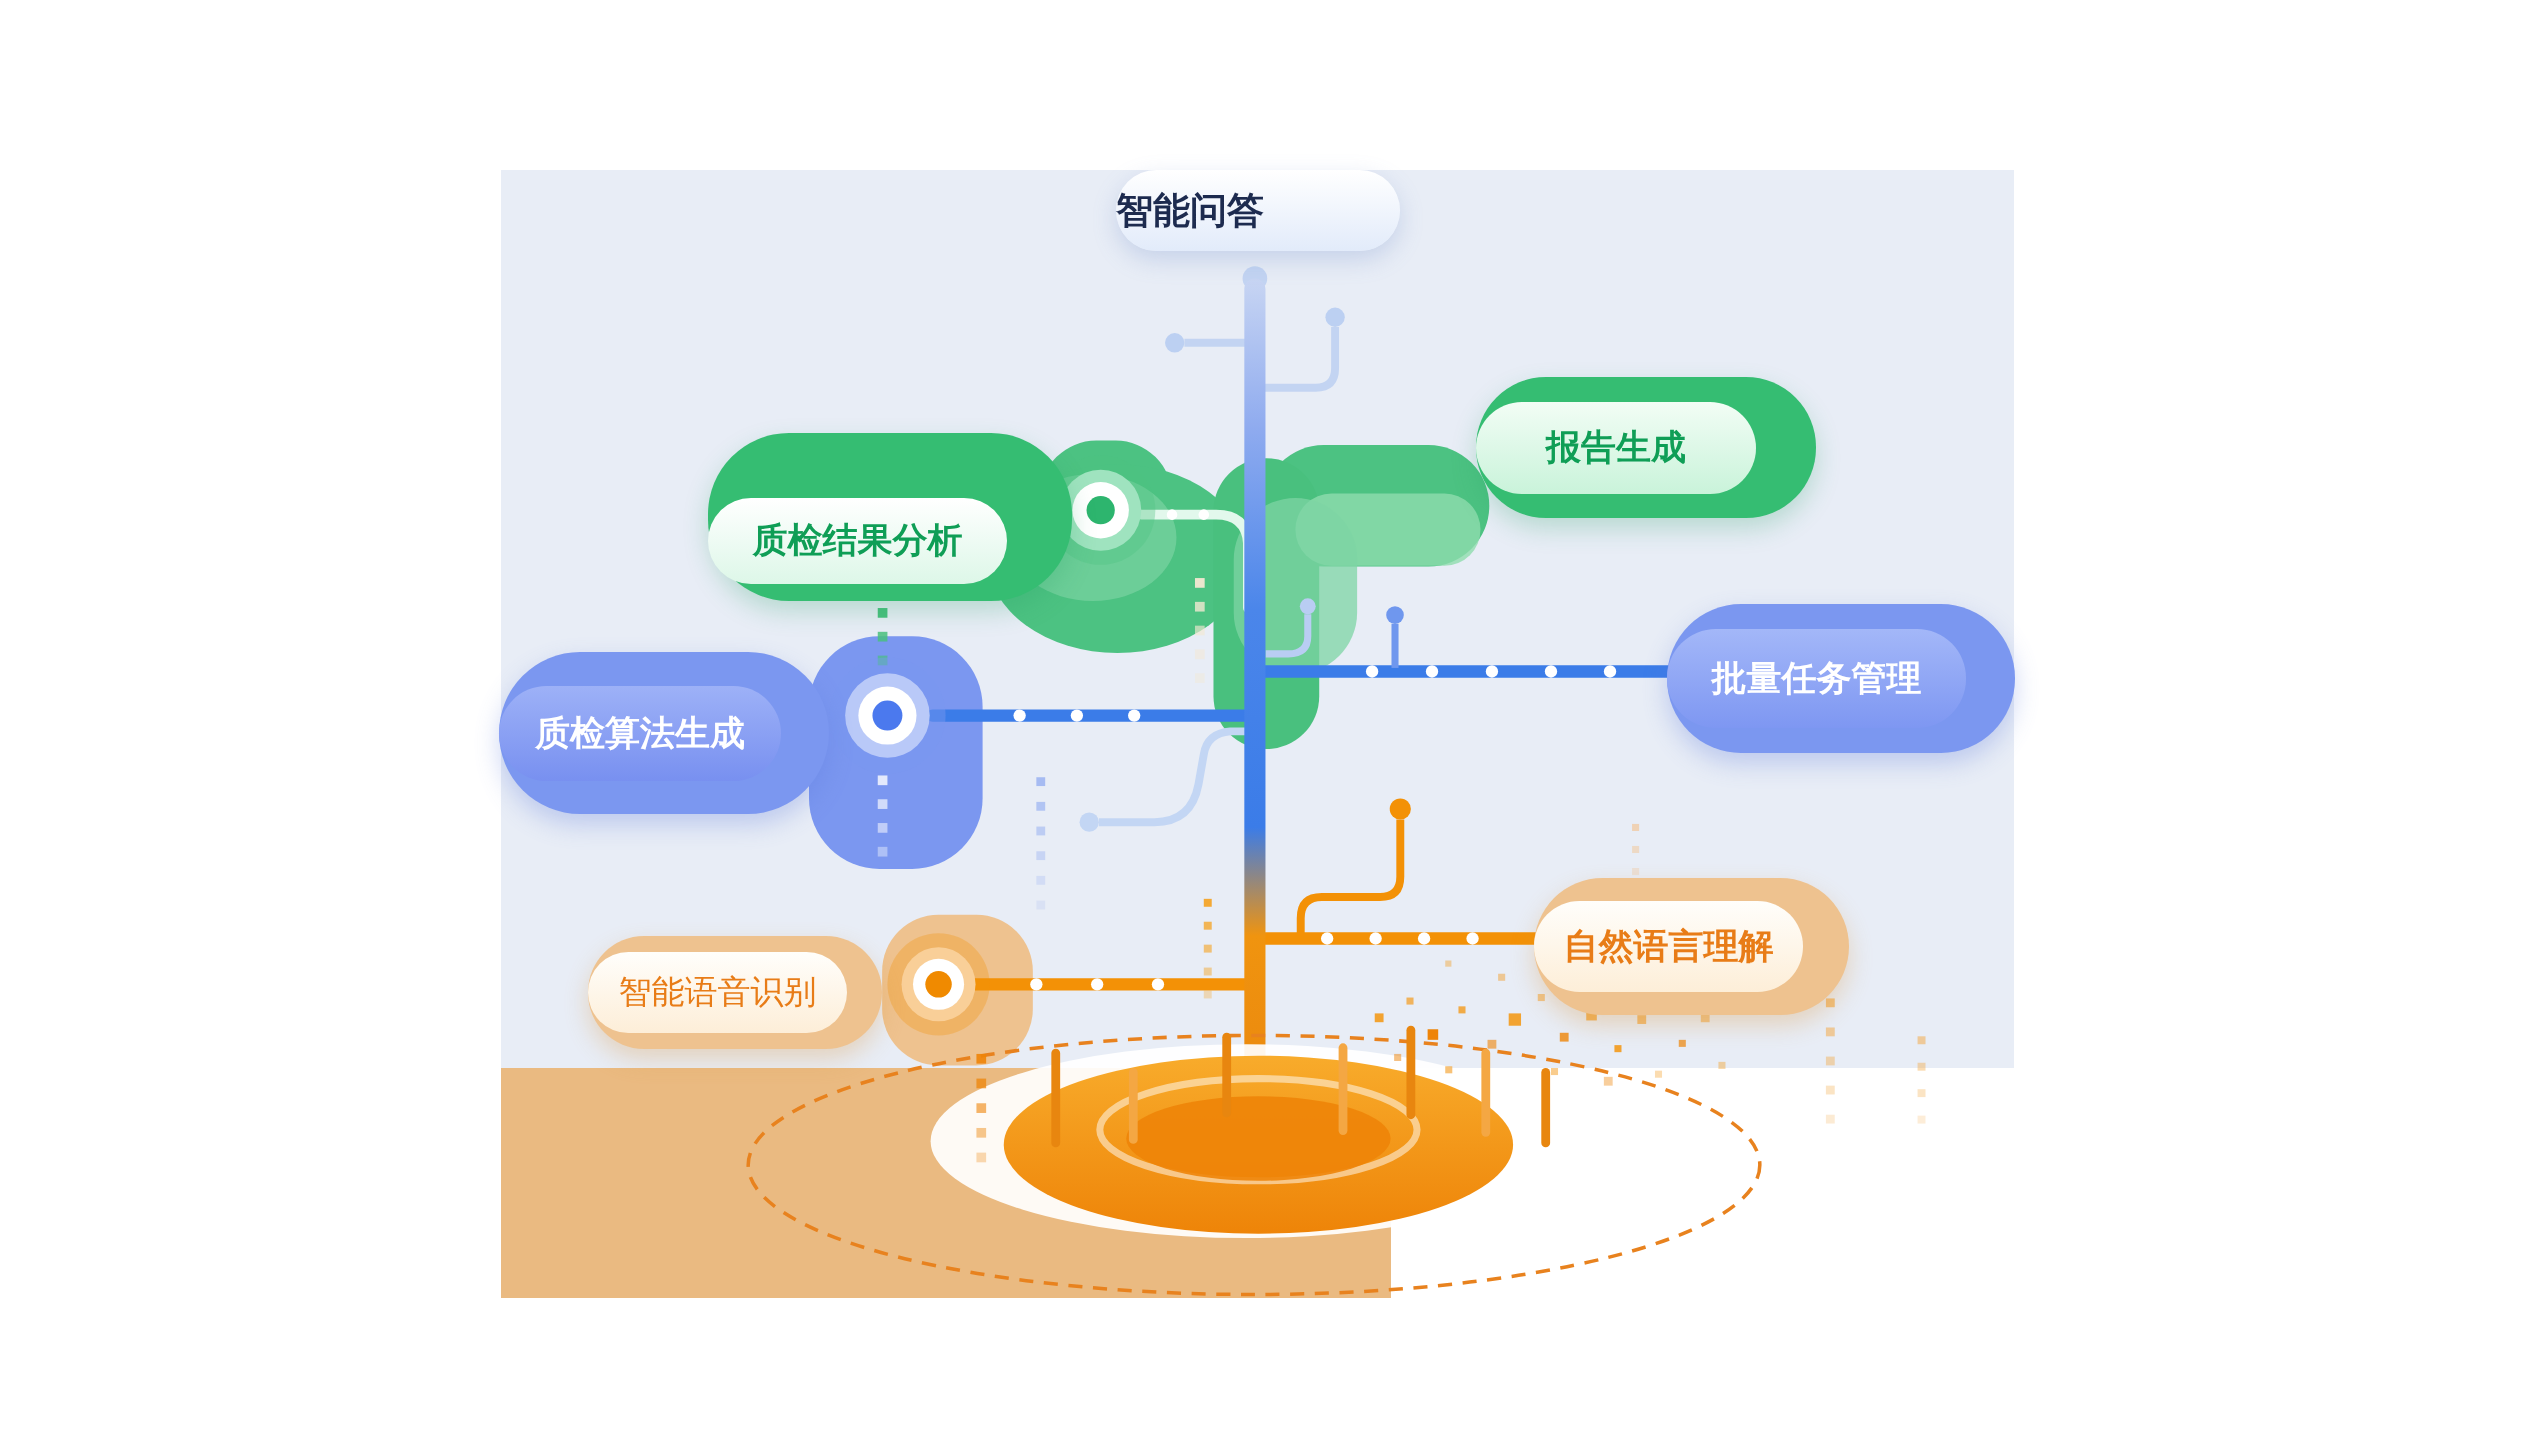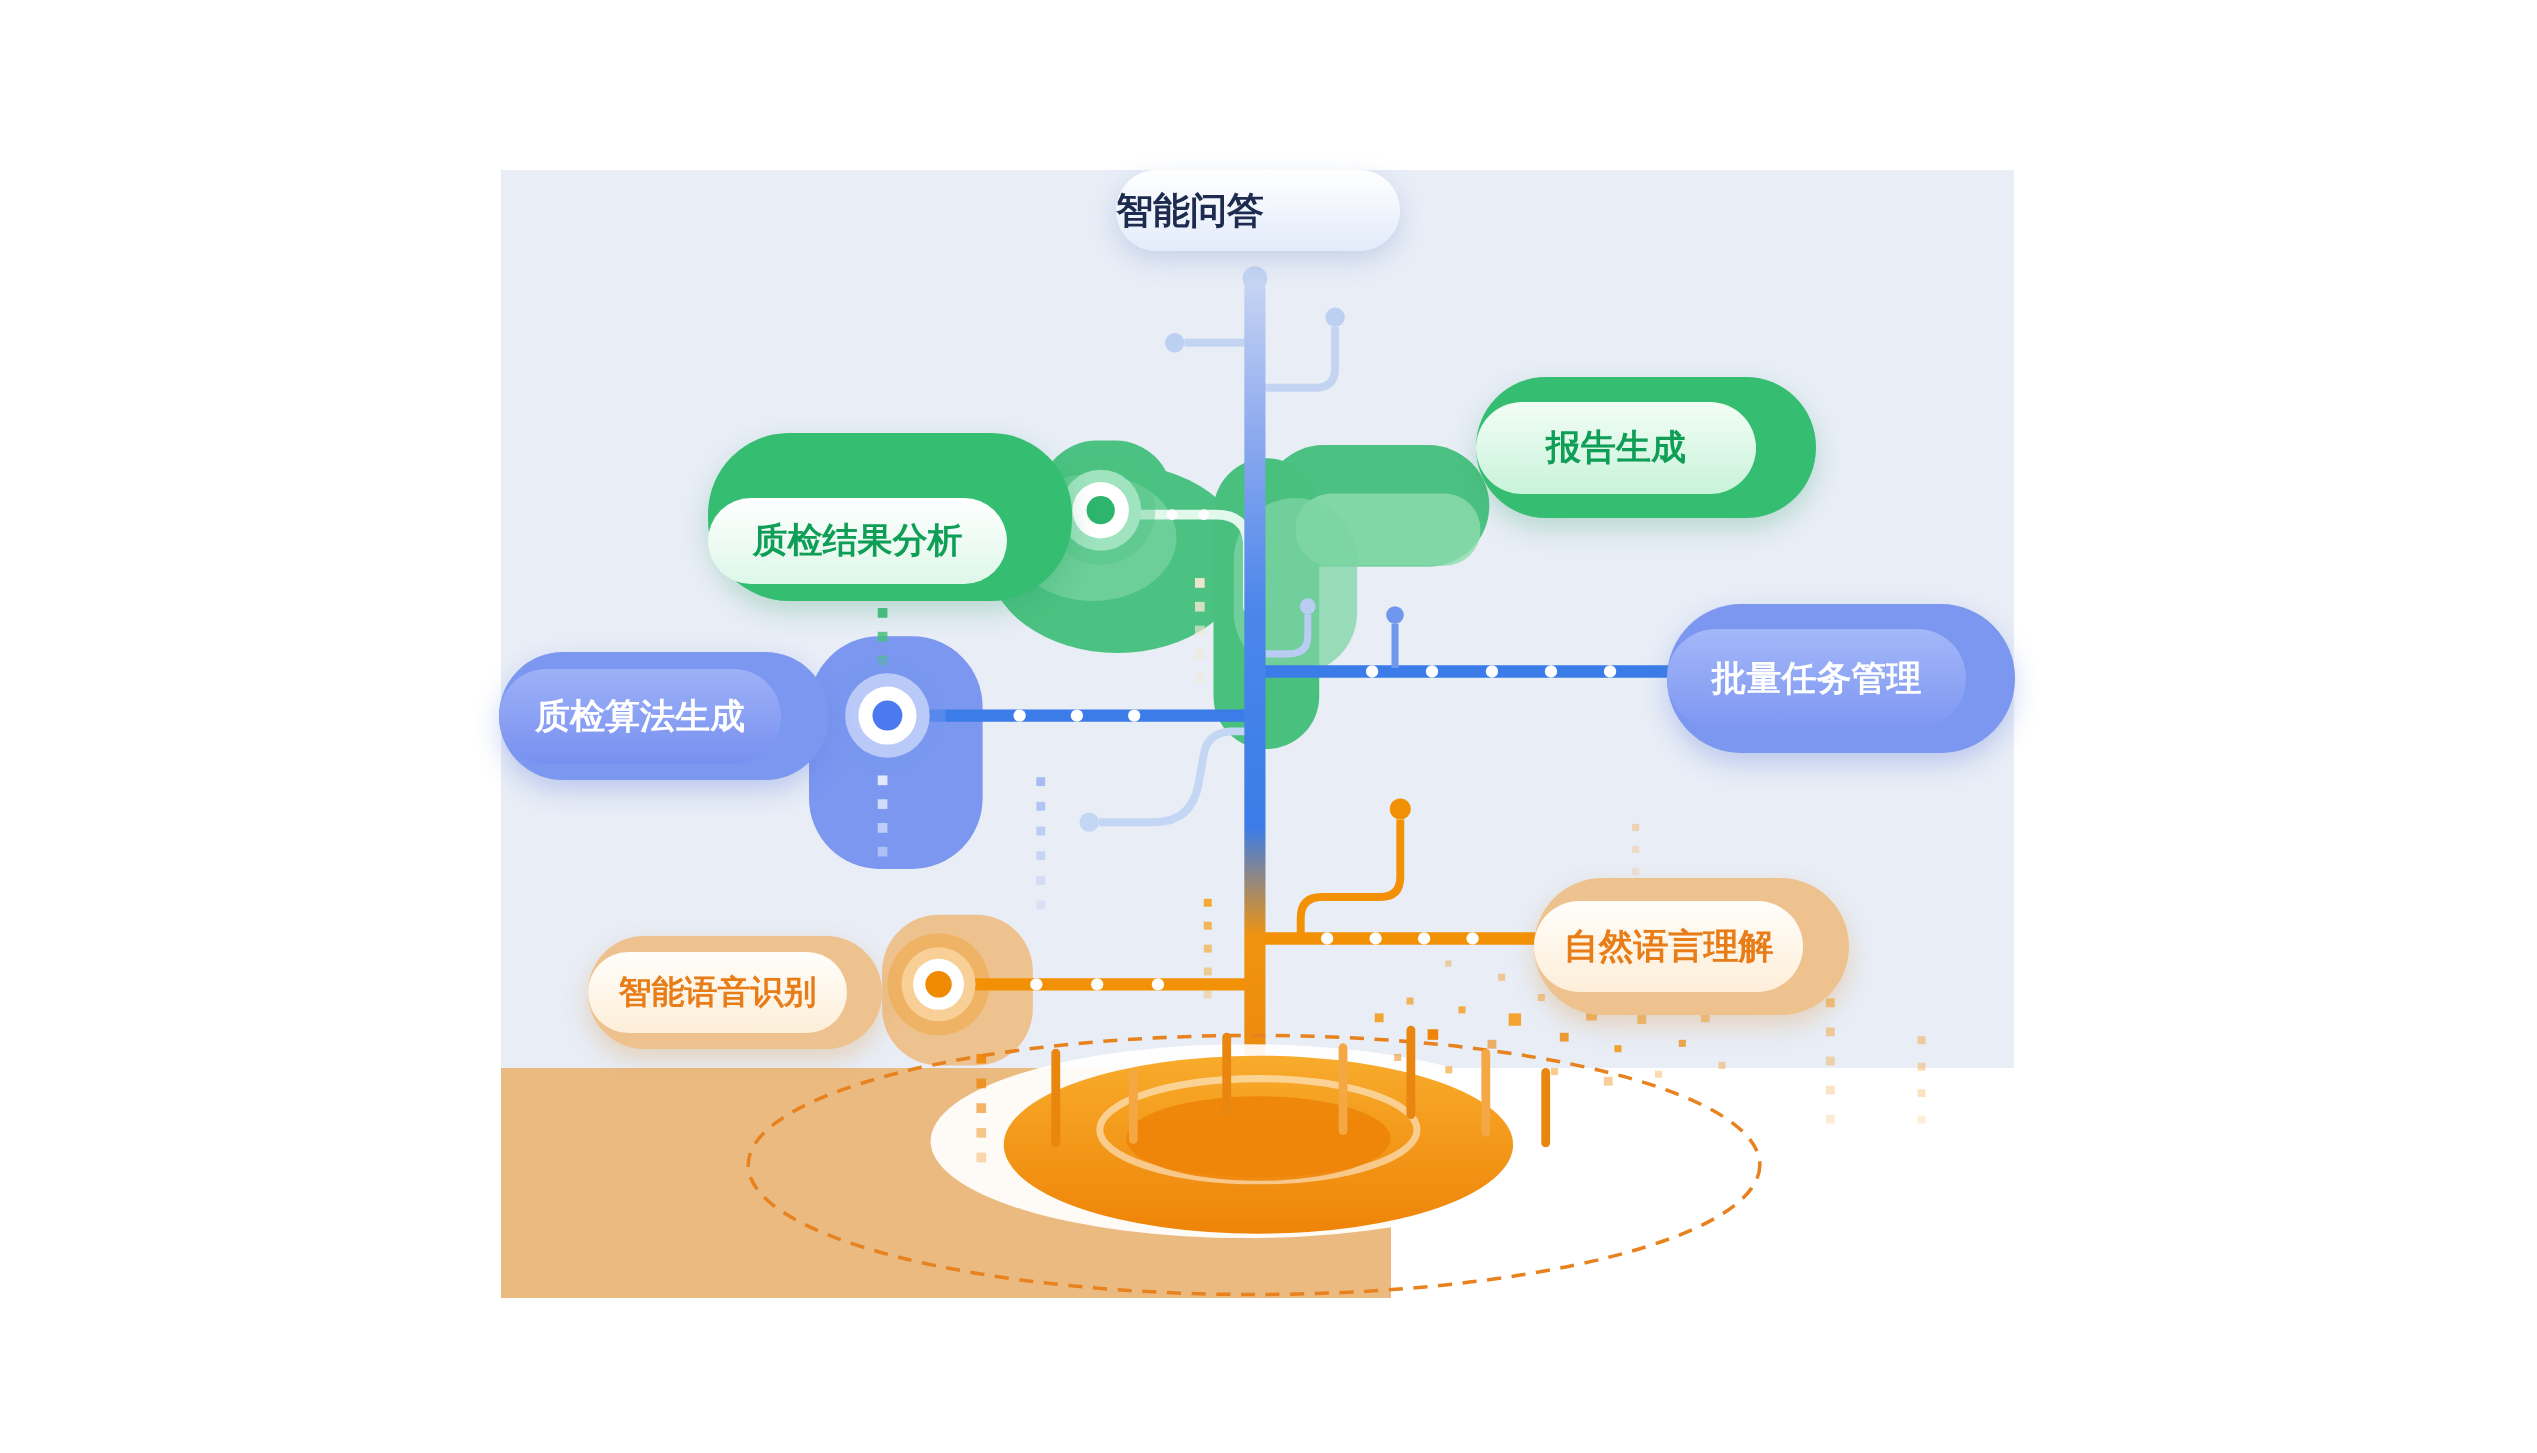--- a/index.html
+++ b/index.html
@@ -37,37 +37,37 @@
   .node-inspection .node-inner{width:299px;height:86px;border-radius:43px;
     background:linear-gradient(180deg,#ffffff,#ddf7e8);
     color:var(--green-text,#0f9e56);font-size:35px;font-weight:600;margin-top:47px;}
 
   .node-batch{left:1667px;top:604px;width:348px;height:149px;border-radius:74px;
     background:var(--blue-outer,#7b97f0);box-shadow:0 10.6px 25px rgba(90,120,220,.3);}
   .node-batch .node-inner{width:299px;height:99px;border-radius:49px;
     background:linear-gradient(180deg,#a3b7f8,#7e97f2);
     color:#ffffff;font-size:35px;font-weight:600;}
 
-  .node-algorithm{left:499px;top:652px;width:330px;height:128px;border-radius:81px;
+  .node-algorithm{left:499px;top:652px;width:330px;height:162px;border-radius:81px;
     background:var(--blue-outer,#7b97f0);box-shadow:0 10.6px 25px rgba(90,120,220,.3);}
   .node-algorithm .node-inner{width:282px;height:95px;border-radius:48px;
     background:linear-gradient(180deg,#9db1f7,#7890f0);
     color:#ffffff;font-size:35px;font-weight:600;}
 
   .node-nlu{left:1534px;top:878px;width:315px;height:137px;border-radius:69px;
     background:var(--orange-tan,#eec28f);box-shadow:0 10.6px 23px rgba(220,150,60,.3);}
   .node-nlu .node-inner{width:269px;height:91px;border-radius:46px;
     background:linear-gradient(180deg,#fffefb,#fdeed8);
     color:var(--orange-text,#e87c17);font-size:35px;font-weight:700;}
 
   .node-asr{left:588px;top:936px;width:294px;height:113px;border-radius:56px;
     background:var(--orange-tan,#eec28f);box-shadow:0 10.6px 23px rgba(220,150,60,.3);}
   .node-asr .node-inner{width:259px;height:81px;border-radius:41px;
     background:linear-gradient(180deg,#fffefb,#fdeed8);
-    color:var(--orange-text,#e87c17);font-size:33px;font-weight:700;}
+    color:var(--orange-text,#e87c17);font-size:33px;font-weight:400;}
 </style>
 </head>
 <body>
 
 <div id="stage">
 
   <div class="panel"></div>
   <div class="ground"></div>
 
   <svg class="tree" viewBox="0 0 2880 1650">

